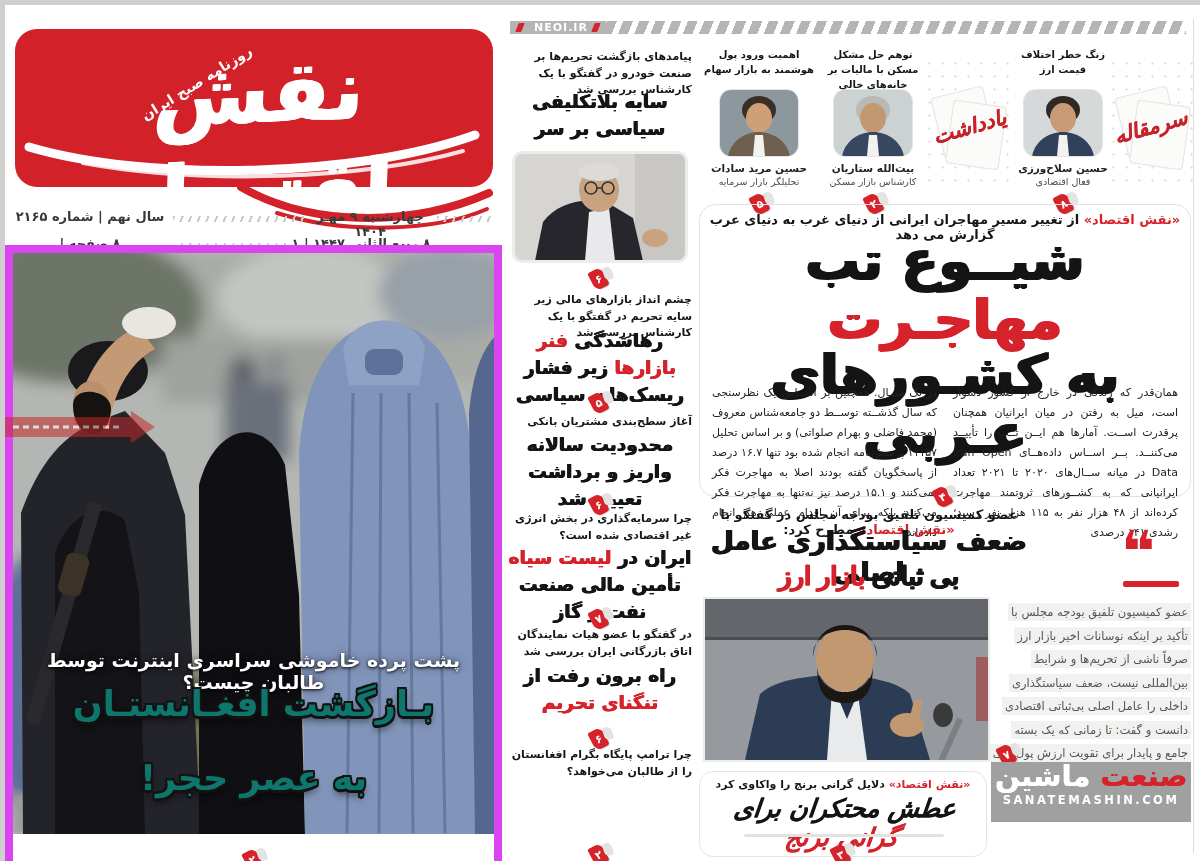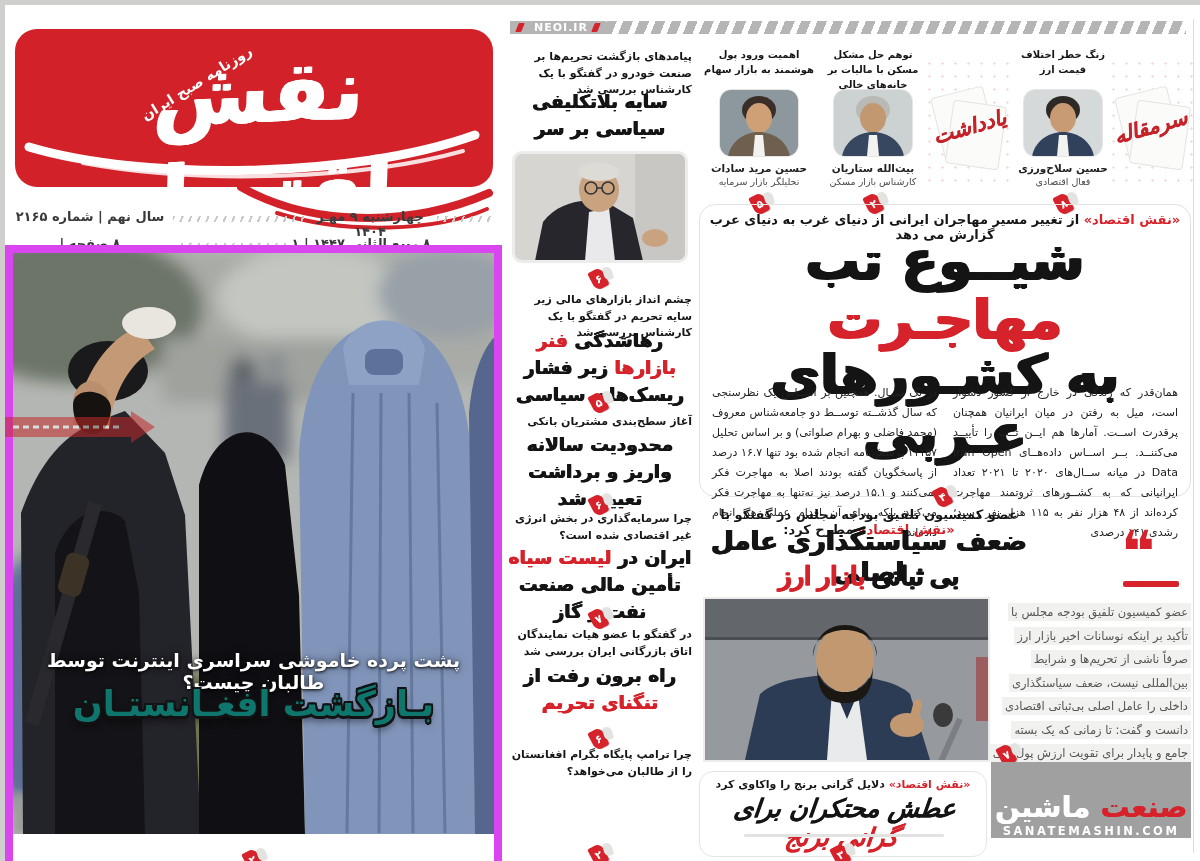--- a/index.html
+++ b/index.html
@@ -57,21 +57,21 @@
   .qbar{position:absolute;left:2px;top:44px;width:56px;height:6px;background:#d6222a;border-radius:2px;}
   .quote-txt{left:986px;top:596px;width:200px;font-size:11.5px;line-height:2.05;color:#555;text-align:right;}
   .quote-txt span{background:#f1f1ef;padding:2px 3px;-webkit-box-decoration-break:clone;box-decoration-break:clone;}
   
   .rice-box{left:694px;top:766px;width:288px;height:86px;border:1.5px solid #e5e5e3;border-radius:14px;box-sizing:border-box;}
   .rice-kick{position:absolute;top:6px;left:0;width:100%;font-size:11px;font-weight:bold;color:#161616;}
   .rice-head{position:absolute;top:22px;left:0;width:100%;font-size:25px;font-weight:bold;font-style:italic;color:#141414;
              transform:skewX(-6deg);text-shadow:.5px 0 currentColor;}
   .rice-line{position:absolute;top:62px;left:44px;width:200px;height:3px;background:#e2e2e0;border-radius:2px;}
   
-  .brand-box{left:986px;top:757px;width:200px;height:76px;background:#a0a0a0;display:flex;flex-direction:column;align-items:center;justify-content:flex-end;gap:2px;}
+  .brand-box{left:986px;top:757px;width:200px;height:60px;background:#a0a0a0;display:flex;flex-direction:column;align-items:center;justify-content:flex-start;gap:2px;}
   .brand-title{font-size:29px;font-weight:bold;line-height:1;text-shadow:.6px 0 currentColor;}
   .brand-title .w{color:#ffffff;}
   .brand-url{color:#ffffff;font-size:11.5px;font-weight:bold;letter-spacing:2.5px;}
   
   .mid{left:503px;width:184px;}
   .mid-kick{font-size:11px;font-weight:bold;color:#161616;line-height:1.5;}
   .mid-head{font-size:18.5px;font-weight:bold;color:#141414;line-height:1.45;text-align:center;
             text-shadow:.5px 0 currentColor,-.5px 0 currentColor;}
   .mid-tag{left:586px;text-align:center;}
   .mid-photo{left:507px;top:146px;width:176px;height:112px;border:3px solid #ececea;border-radius:10px;overflow:hidden;box-sizing:border-box;}
@@ -344,20 +344,21 @@
       <path d="M330,96 C340,58 402,58 412,96 L406,132 L336,132 Z" fill="#8ea2c6"></path>
       <rect x="352" y="96" width="38" height="26" rx="9" fill="#5d719a"></rect>
       <path d="M340,140 L334,580" stroke="#65799e" stroke-width="3" fill="none"></path>
       <path d="M368,140 L366,580" stroke="#65799e" stroke-width="3" fill="none"></path>
       <path d="M396,140 L400,580" stroke="#65799e" stroke-width="3" fill="none"></path>
       <path d="M424,150 L432,580" stroke="#65799e" stroke-width="3" fill="none"></path>
       <path d="M462,581 L456,160 C462,90 489,78 489,78 L489,581 Z" fill="#55678e"></path>
     </svg>
     <div class="ps-kick" dir="rtl">پشت پرده خاموشی سراسری اینترنت توسط طالبان چیست؟</div>
     <div class="ps-head" style="top:432px;" dir="rtl">بـازگشت افغـانستـان</div>
+    <div class="ps-head" style="top:506px;" dir="rtl">به عصر حجر!</div>
   </div>
   <svg class="abs wmark" width="150" height="36" viewBox="0 0 150 36">
     <rect y="8" width="126" height="20" fill="#c22a2a"></rect>
     <path d="M126,2 L150,18 L126,34 Z" fill="#c22a2a"></path>
     <line x1="8" y1="18" x2="118" y2="18" stroke="#ffffff" stroke-width="3" stroke-dasharray="6 4"></line>
   </svg>
   <div class="abs" style="left:240px;top:843px;"><span class="ptag">۲</span></div>
 
 </div>
 

